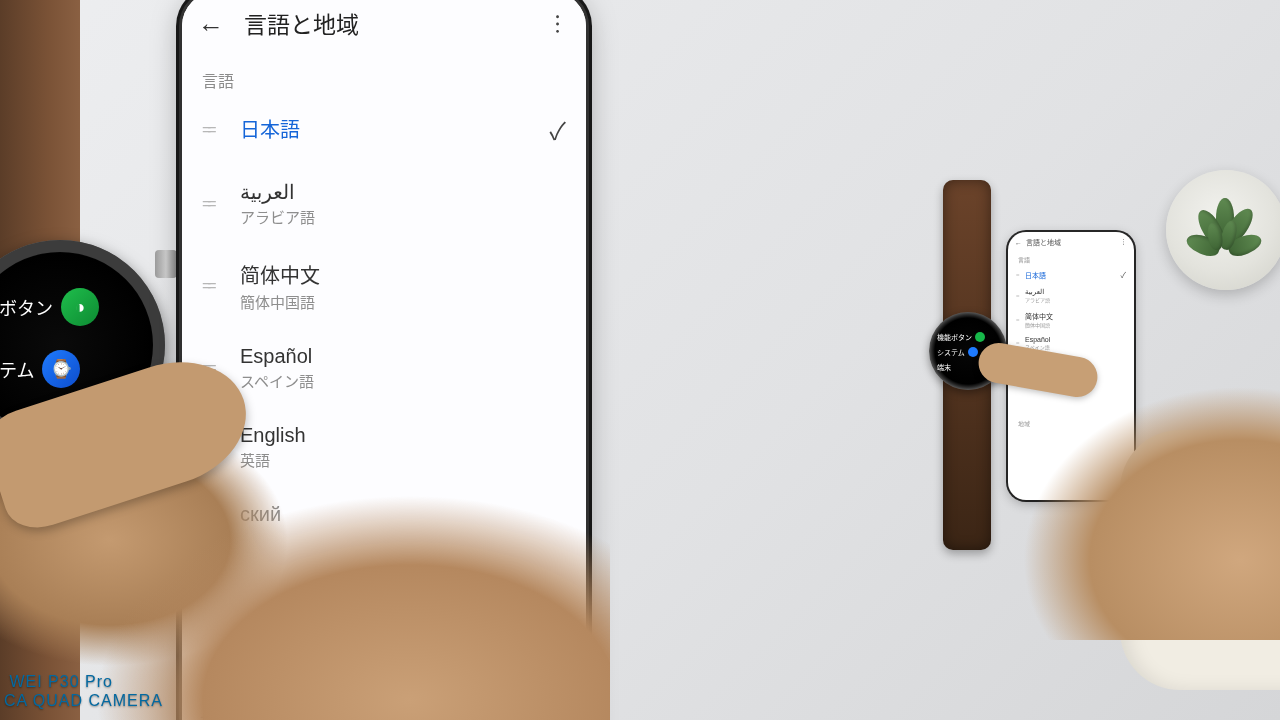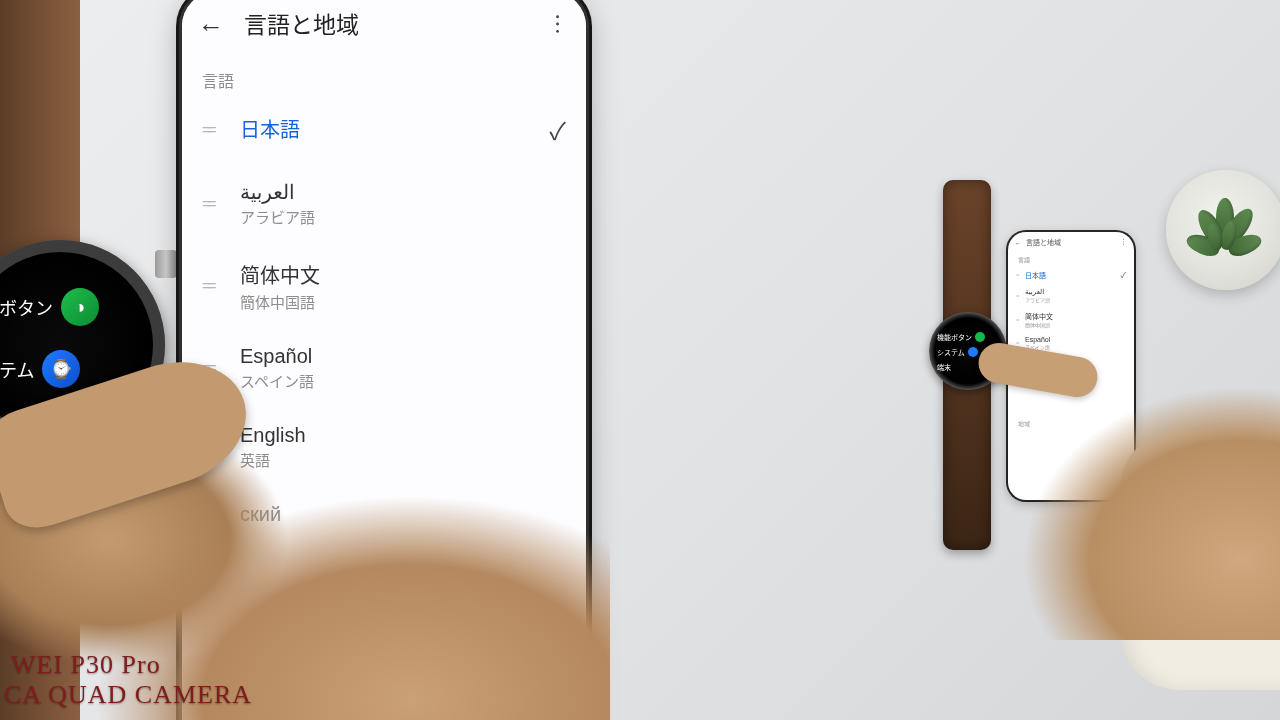--- a/index.html
+++ b/index.html
@@ -21,23 +21,23 @@
   .desk-surface {
     position: absolute;
     left: 0; top: 0; width: 1280px; height: 720px;
     background: linear-gradient(135deg, #edeef0 0%, #e1e2e4 60%, #d5d6d8 100%);
   }
 
   
   .watermark {
     position: absolute;
     left: 4px; bottom: 10px;
-    color: #7f1d1d;
-    font-family: Liberation Serif, serif;
-    font-size: 26px;
+    color: #0369a1;
+    font-family: Liberation Sans, sans-serif;
+    font-size: 16px;
     line-height: 1.15;
     letter-spacing: 1px;
     text-shadow: 0 1px 2px rgba(0,0,0,0.4);
     white-space: pre;
   }
 
   
   .watch-close {
     position: absolute;
     left: -45px; top: 240px;

